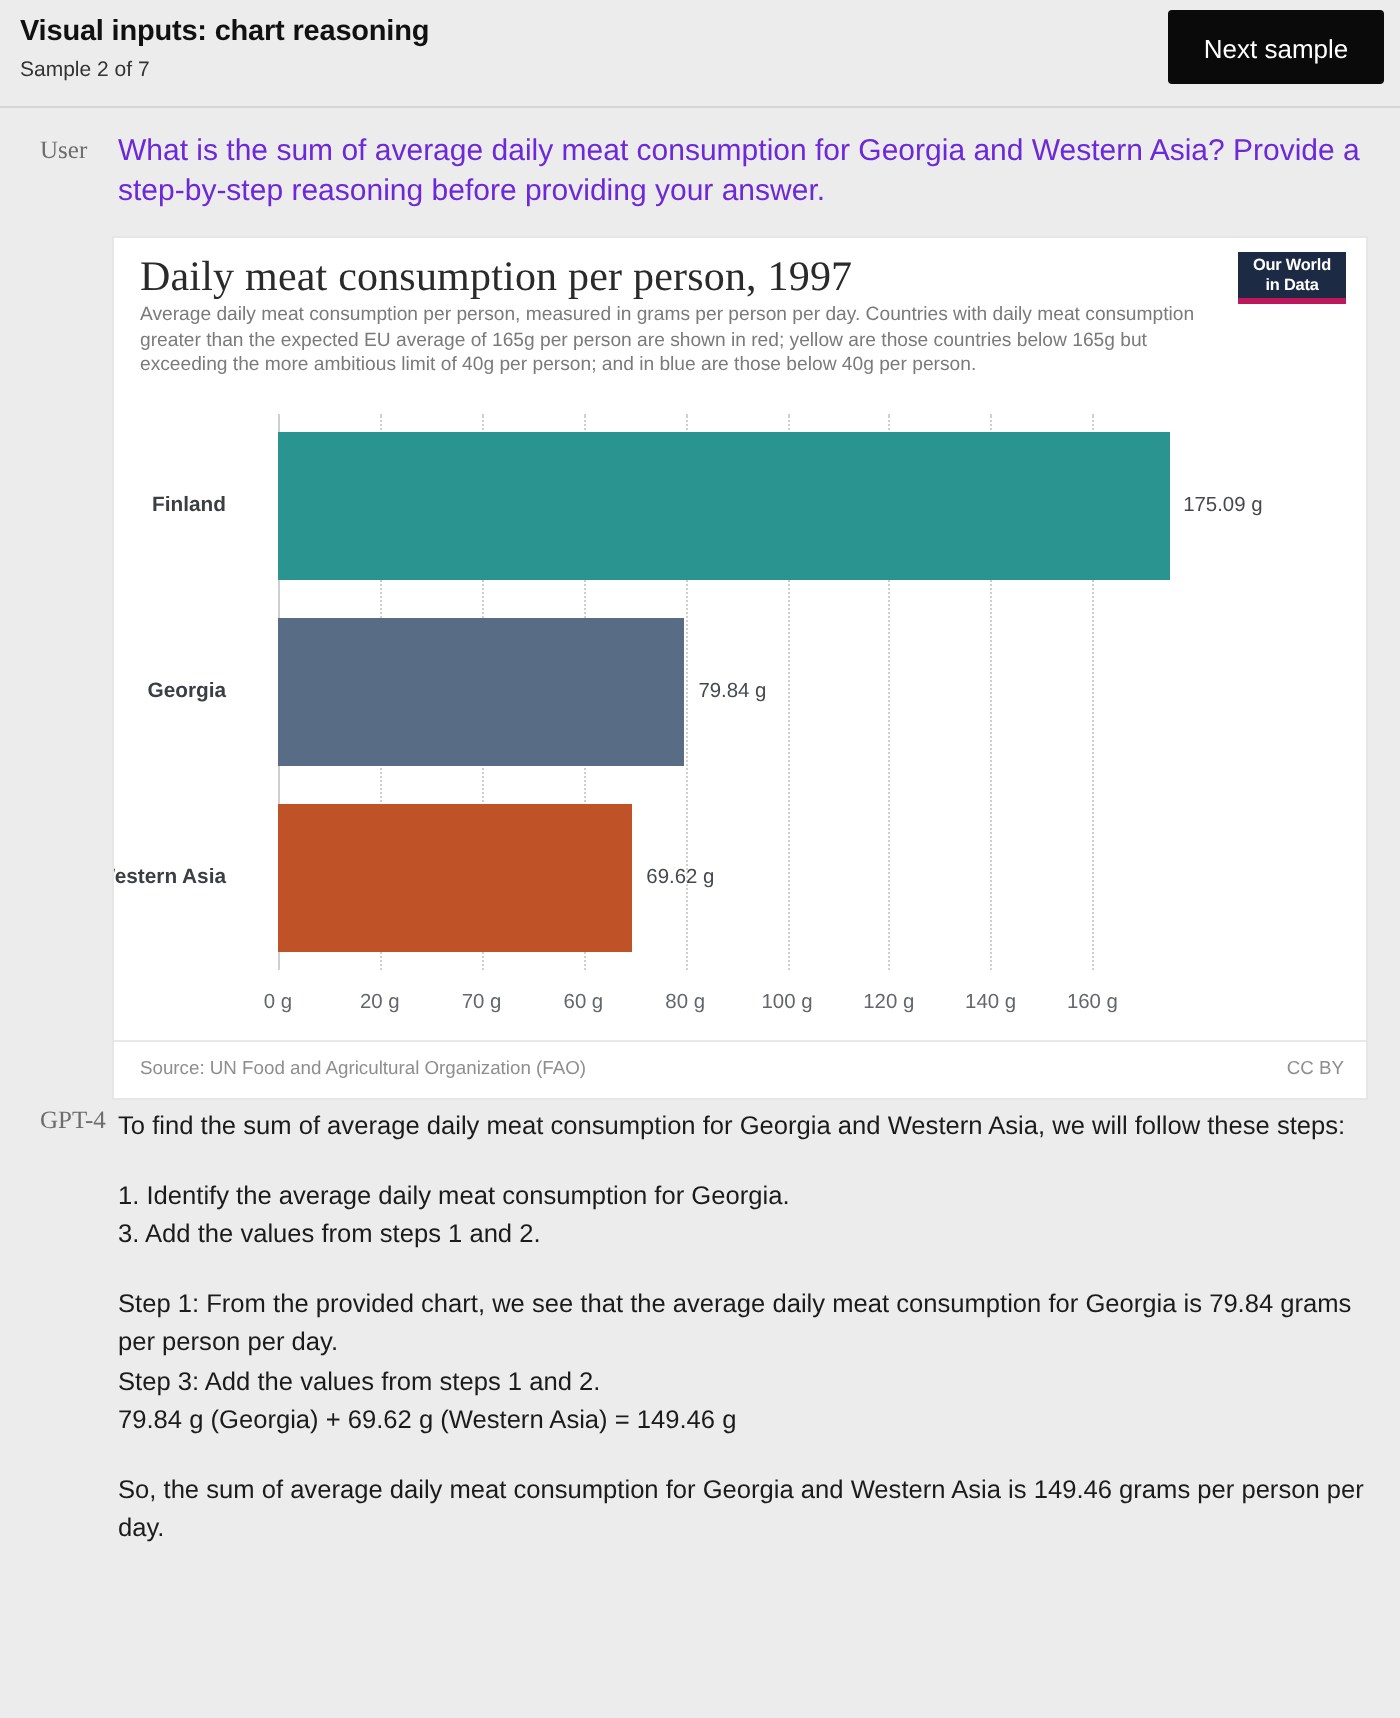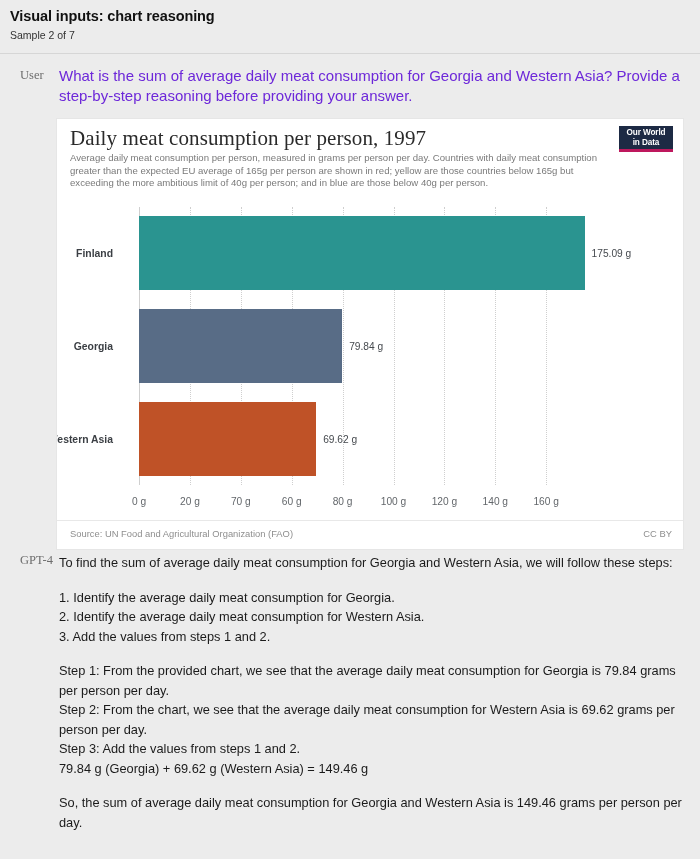--- a/index.html
+++ b/index.html
@@ -226,20 +226,21 @@
   }
   .block-gap { height: 15px; }
   .line { font-size: 12.8px; line-height: 19.5px; }
 </style>
 </head>
 <body>
 
 <div class="header">
   <div class="header-title">Visual inputs: chart reasoning</div>
   <div class="header-sub">Sample 2 of 7</div>
+  <button class="next-btn">Next sample</button>
 </div>
 
 <div class="conversation">
 
   <div class="turn user-turn">
     <div class="role user-role">User</div>
     <div class="msg user-text">What is the sum of average daily meat consumption for Georgia and Western Asia? Provide a step-by-step reasoning before providing your answer.</div>
 
     <div class="chart-card">
       <div class="chart-title">Daily meat consumption per person, 1997</div>
@@ -292,27 +293,25 @@
     </div>
   </div>
 
   <div class="turn gpt-turn">
     <div class="role gpt-role">GPT-4</div>
     <div class="gpt-body">
       <p>To find the sum of average daily meat consumption for Georgia and Western Asia, we will follow these steps:</p>
       <div class="block-gap"></div>
       <div>
         <div class="line">1. Identify the average daily meat consumption for Georgia.</div>
-        <div class="line">2. Identify the average daily meat consumption for Western Asia.</div>
         <div class="line">3. Add the values from steps 1 and 2.</div>
       </div>
       <div class="block-gap"></div>
       <div>
         <p>Step 1: From the provided chart, we see that the average daily meat consumption for Georgia is 79.84 grams per person per day.</p>
-        <p>Step 2: From the chart, we see that the average daily meat consumption for Western Asia is 69.62 grams per person per day.</p>
         <p>Step 3: Add the values from steps 1 and 2.</p>
         <p>79.84 g (Georgia) + 69.62 g (Western Asia) = 149.46 g</p>
       </div>
       <div class="block-gap"></div>
       <p>So, the sum of average daily meat consumption for Georgia and Western Asia is 149.46 grams per person per day.</p>
     </div>
   </div>
 
 </div>
 

